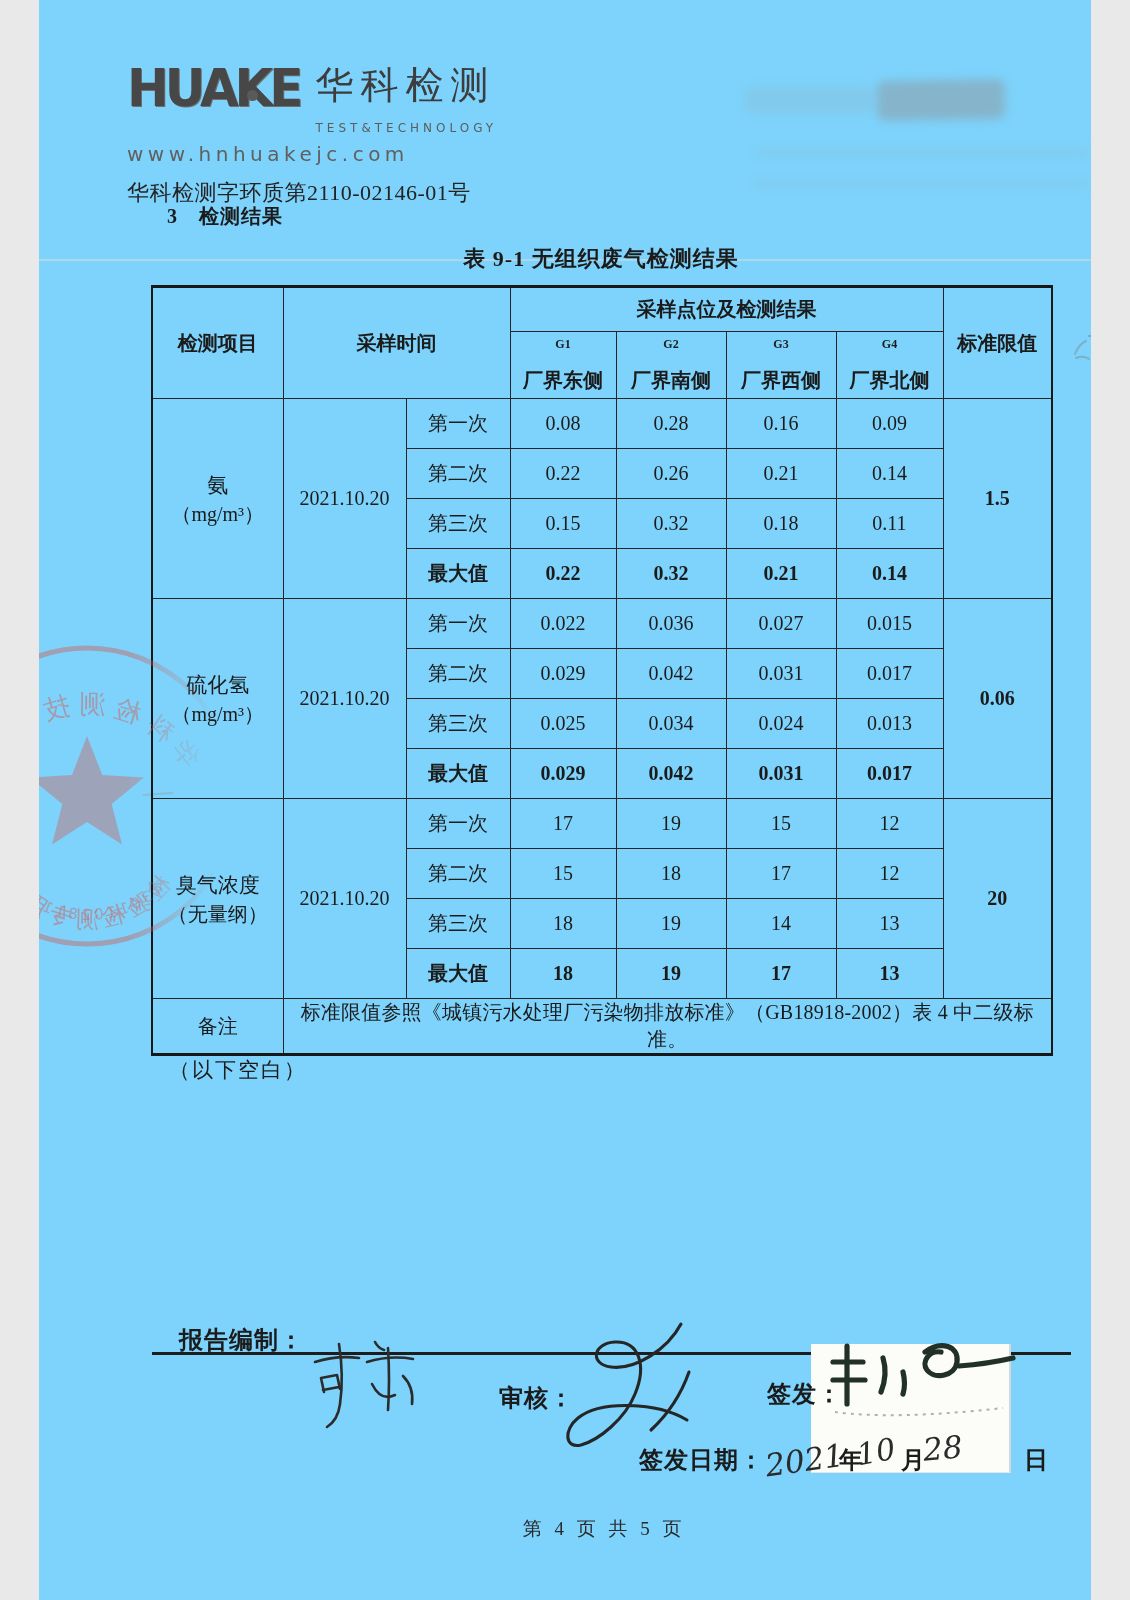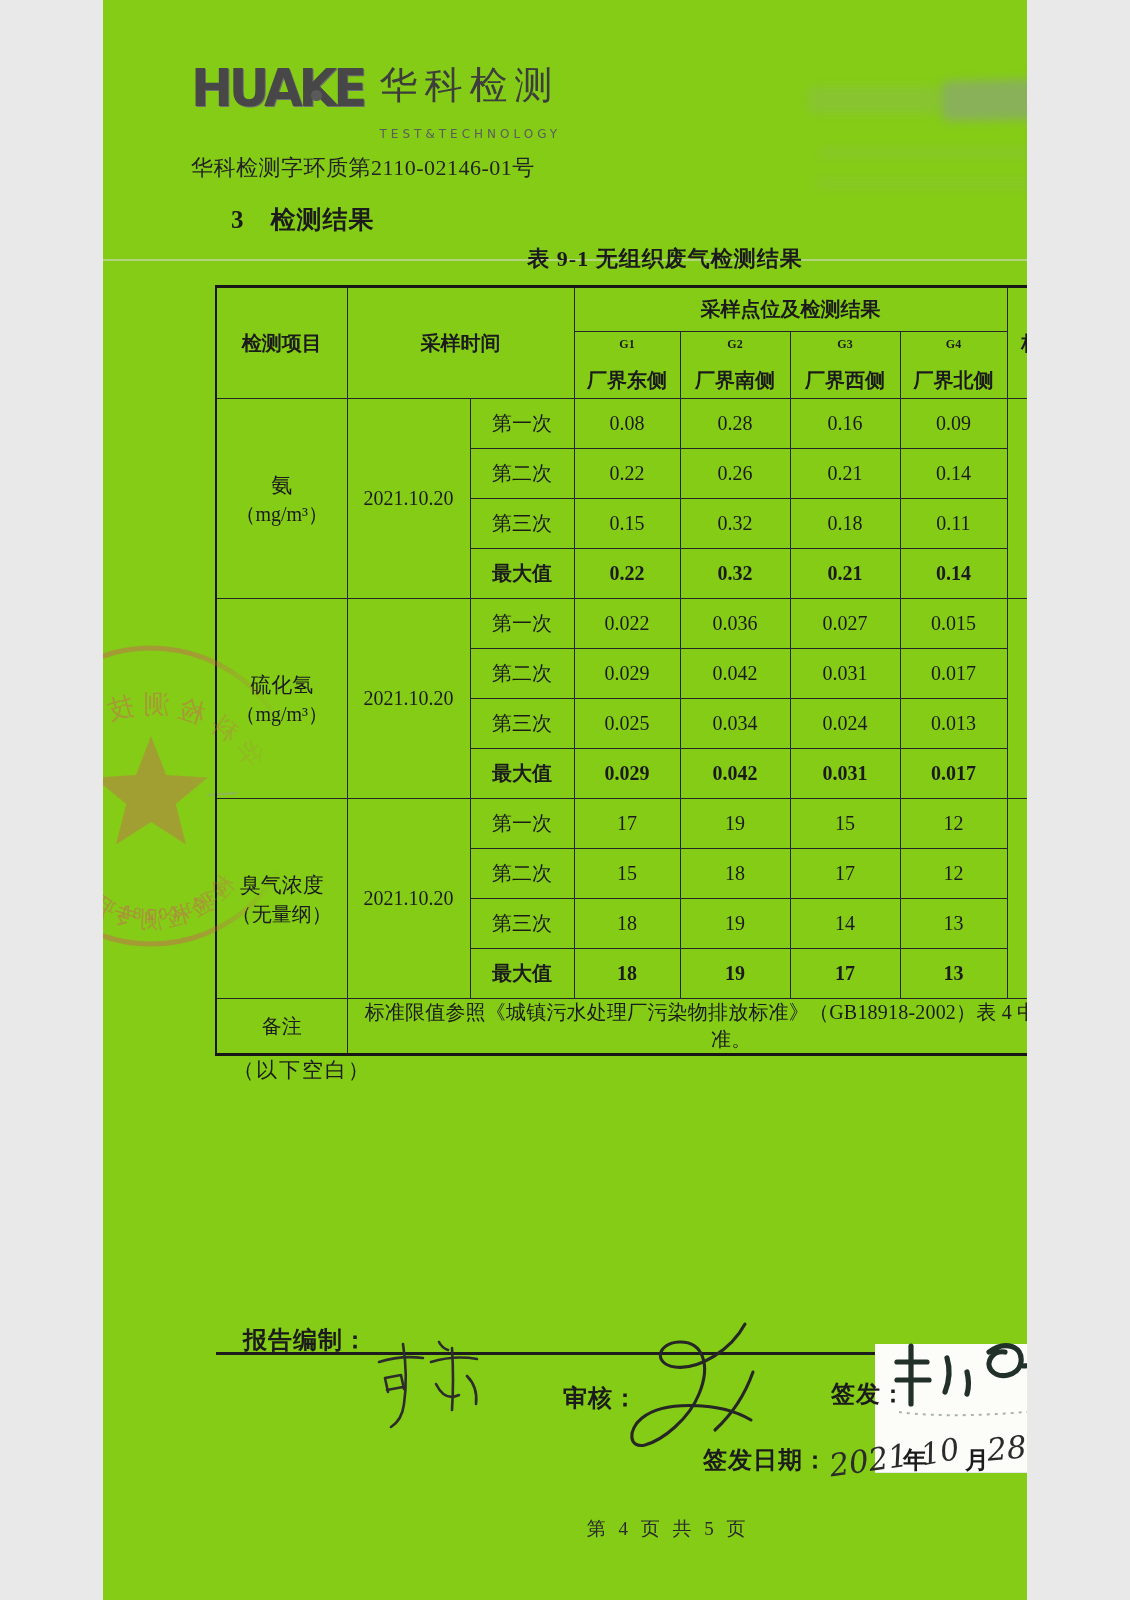--- a/index.html
+++ b/index.html
@@ -1,36 +1,36 @@
 <!DOCTYPE html>
 <html><head>
 <meta charset="utf-8">
 <style>
   html,body{margin:0;padding:0;background:#e9e9e9;}
   .page{
-    position:relative;width:924px;height:1600px;margin:0 auto;
-    background:#84cc16;overflow:hidden;
+    position:relative;width:1052px;height:1600px;margin:0 auto;
+    background:#7dd3fc;overflow:hidden;
     font-family:"Liberation Serif","DejaVu Serif",serif;color:#1b1b1b;
   }
   
   .logo-block{position:absolute;left:88px;top:66px;}
   .logo-row{display:flex;align-items:flex-start;}
   .logo-en{
     font-family:"DejaVu Sans","Liberation Sans",sans-serif;font-weight:bold;
     font-size:50px;line-height:.95;letter-spacing:-4px;color:#474747;
     transform:scaleY(1.02);text-shadow:1px 1px 0 #6f6f6f;
   }
   .logo-dot{position:absolute;left:120px;top:24px;width:11px;height:11px;border-radius:50%;background:#5a5a5a;}
   .logo-cn-col{margin-left:16px;display:flex;flex-direction:column;gap:13px;}
   .logo-cn{font-size:38px;line-height:1.05;letter-spacing:7px;color:#3d3d3d;font-weight:500;}
-  .logo-sub{font-family:"DejaVu Sans","Liberation Sans",sans-serif;font-size:12px;letter-spacing:4px;color:#5c5c5c;margin-top:8px;}
+  .logo-sub{font-family:"DejaVu Sans","Liberation Sans",sans-serif;font-size:12px;letter-spacing:4px;color:#5c5c5c;margin-top:2px;}
   .website{font-family:"DejaVu Sans","Liberation Sans",sans-serif;font-size:20px;letter-spacing:4.5px;color:#606060;margin-top:7px;}
   .doc-no{font-size:22px;color:#232323;margin-top:12px;letter-spacing:.5px;}
   
-  .section-title{position:absolute;left:128px;top:203px;font-size:25px;font-weight:bold;letter-spacing:1px;}
+  .section-title{position:absolute;left:128px;top:203px;font-size:20px;font-weight:bold;letter-spacing:1px;}
   .table-title{position:absolute;left:112px;top:244px;width:900px;text-align:center;font-size:22px;font-weight:bold;letter-spacing:1px;}
   
   table.report{
     position:absolute;left:112px;top:285px;width:900px;
     border-collapse:collapse;table-layout:fixed;
     border:2px solid #171717;border-top-width:3px;border-bottom-width:3px;
   }
   table.report td{
     border:1px solid #262626;text-align:center;vertical-align:middle;
     font-size:20px;padding:0;overflow:hidden;
@@ -98,20 +98,21 @@
 
   <div class="logo-block">
     <div class="logo-row">
       <div class="logo-en">HUAKE</div>
       <div class="logo-dot"></div>
       <div class="logo-cn-col">
         <div class="logo-cn">华科检测</div>
         <div class="logo-sub">TEST&amp;TECHNOLOGY</div>
       </div>
     </div>
+    <div class="website">www.hnhuakejc.com</div>
     <div class="doc-no">华科检测字环质第2110-02146-01号</div>
   </div>
 
   <div class="section-title">3　检测结果</div>
   <div class="table-title">表 9-1 无组织废气检测结果</div>
 
   <table class="report">
     <colgroup>
       <col style="width:131px">
         <col style="width:123px">

